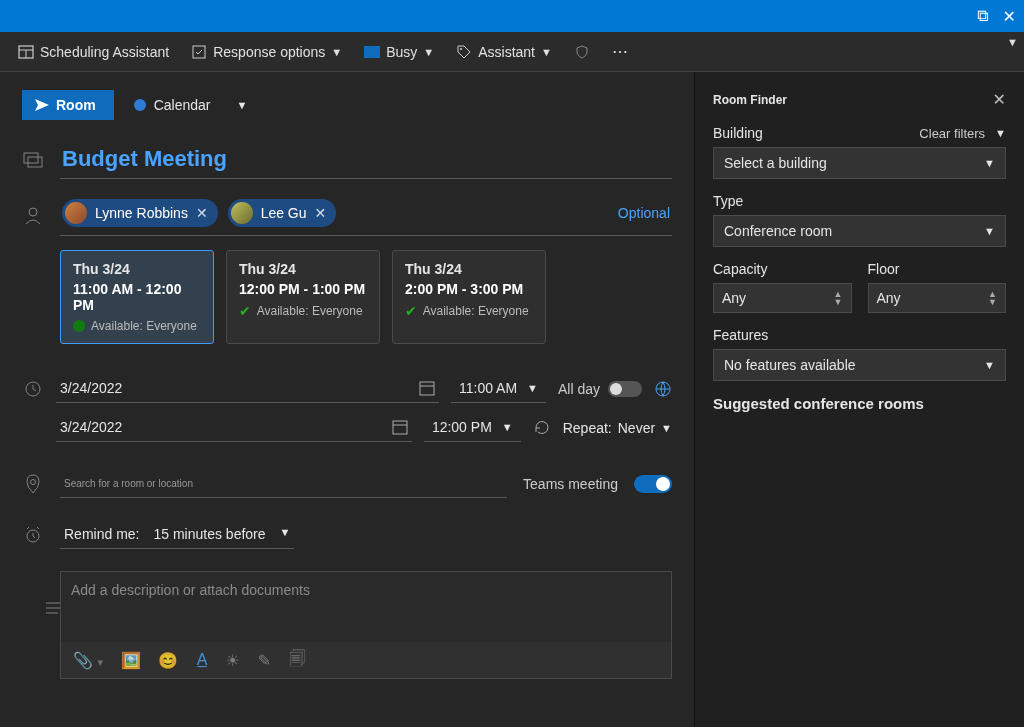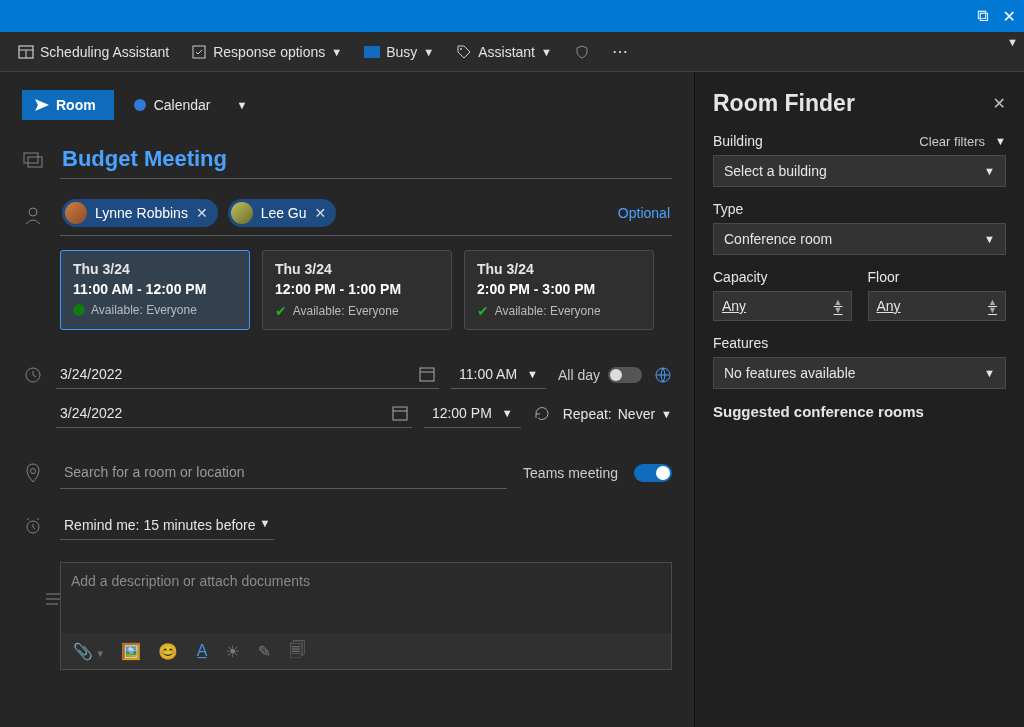--- a/index.html
+++ b/index.html
@@ -28,60 +28,60 @@
   .attendee-box { flex: 1; border-bottom: 1px solid #5a5a5a; display: flex; align-items: center; gap: 10px; padding: 6px 2px 8px 2px; }
   .chip { background: #1f4b83; color: #fff; border-radius: 16px; display: flex; align-items: center; gap: 8px; padding: 3px 10px 3px 3px; font-size: 14px; }
   .avatar { width: 22px; height: 22px; border-radius: 50%; background: linear-gradient(135deg,#d08040,#8a4a2a); }
   .avatar2 { width: 22px; height: 22px; border-radius: 50%; background: linear-gradient(135deg,#c0c060,#6a6a2a); }
   .chip-x { opacity:.8; cursor:pointer; }
   .link-blue { color:#4aa3ff; font-size:14px; cursor:pointer; }
 
   .suggest-box { flex:1; }
   .suggest-head { display:flex; justify-content:space-between; font-size:14px; color:#ccc; margin-bottom:10px; }
   .cards { display:flex; gap:12px; }
-  .card { border:1px solid #4a4a4a; border-radius:3px; padding:10px 12px; width: 190px; cursor:pointer; background:#2f2f2f;}
+  .card { border:1px solid #4a4a4a; border-radius:3px; padding:10px 12px; width: 154px; cursor:pointer; background:#2f2f2f;}
   .card.selected { border:1px solid #3b9bff; background:#33414f; }
   .card .day { font-size:14px; font-weight:600; margin-bottom:4px; }
   .card .time { font-size:14px; font-weight:600; color:#fff; margin-bottom:6px; }
   .card .avail { font-size:12px; color:#bbb; display:flex; align-items:center; gap:6px;}
   .green-dot { width:12px;height:12px;border-radius:50%;background:#107c10;display:inline-block;}
   .green-check { color:#22b322; font-size:14px; }
 
   .dt-row { display:flex; align-items:center; gap:12px; margin-bottom:10px; }
   .dt-input { flex:1; border-bottom:1px solid #5a5a5a; display:flex; justify-content:space-between; align-items:center; padding:6px 4px; color:#e5e5e5; font-size:14px;}
   .time-sel { border-bottom:1px solid #5a5a5a; padding:6px 8px; display:flex; align-items:center; gap:10px; font-size:14px; cursor:pointer;}
   .allday { font-size:14px; color:#ccc; display:flex; align-items:flex-end; gap:8px;}
   .toggle-off { width:34px; height:16px; background:#555; border-radius:10px; position:relative; cursor:pointer;}
   .toggle-off::after { content:""; position:absolute; left:2px; top:2px; width:12px; height:12px; background:#ddd; border-radius:50%; }
   .toggle-on { width:38px; height:18px; background:#0f6cbd; border-radius:10px; position:relative; cursor:pointer;}
   .toggle-on::after { content:""; position:absolute; right:2px; top:2px; width:14px; height:14px; background:#fff; border-radius:50%; }
 
   .loc-row { display:flex; align-items:center; gap:16px; }
-  .loc-input { flex:1; border-bottom:1px solid #5a5a5a; color:#9a9a9a; padding:8px 4px; font-size:14px;}
+  .loc-input { flex:1; border-bottom:1px solid #5a5a5a; color:#9a9a9a; padding:8px 4px; font-size:10px;}
   .teams-lbl { font-size:14px; color:#ccc; }
 
   .rem-row { display:flex; align-items:center; gap:16px; margin-top:22px; font-size:14px;}
-  .rem-field { border-bottom:1px solid #5a5a5a; padding:6px 4px; display:flex; gap:4px; align-items:flex-start; cursor:pointer;}
+  .rem-field { border-bottom:1px solid #5a5a5a; padding:6px 4px; display:flex; gap:14px; align-items:flex-start; cursor:pointer;}
 
   .desc-box { margin-top:22px; margin-left:38px; border:1px solid #4a4a4a; height:108px; background:#2a2a2a; padding:10px; color:#8a8a8a; font-size:14px; position:relative;}
   .desc-toolbar { position:absolute; bottom:0; left:0; right:0; height:36px; background:#303030; display:flex; align-items:center; gap:18px; padding:0 12px; font-size:16px;}
   .desc-toolbar span { cursor:pointer; opacity:.85;}
   .left-icons { position:absolute; left:22px; }
 
   
   .rf-head { display:flex; justify-content:space-between; align-items:center; margin-bottom:16px;}
-  .rf-title { font-size:23px; font-weight:600; }
+  .rf-title { font-size:12px; font-weight:600; }
   .rf-close { cursor:pointer; opacity:.8; }
   .rf-label-row { display:flex; justify-content:space-between; align-items:center; margin-bottom:6px; font-size:14px;}
   .rf-label { font-size:14px; }
   .rf-link { color:#ccc; font-size:13px; cursor:pointer;}
   .rf-select { background:#333; border:1px solid #4a4a4a; padding:7px 10px; font-size:14px; display:flex; justify-content:space-between; align-items:center; cursor:pointer; margin-bottom:14px;}
   .rf-row2 { display:flex; gap:16px; margin-bottom:14px;}
   .rf-col { flex:1; }
-  .spinner { background:#333; border:1px solid #4a4a4a; padding:6px 8px; display:flex; justify-content:space-between; align-items:center; font-size:14px; cursor:pointer;text-decoration:underline;}
+  .spinner { background:#333; border:1px solid #4a4a4a; padding:6px 8px; display:flex; justify-content:space-between; align-items:center; font-size:14px; cursor:pointer;}
   .spin-arrows { display:flex; flex-direction:column; font-size:9px; gap:0px; line-height:8px; color:#aaa;}
 
   .rf-sub { font-size:15px; font-weight:600; margin:14px 0 20px 0;}
   .rf-empty { text-align:center; }
   .rf-empty-img { width:110px; height:110px; background:#fff; margin:0 auto 18px auto; display:flex; align-items:center; justify-content:center;}
   .rf-empty-txt1 { font-size:14px; font-weight:600; margin-bottom:6px;}
   .rf-empty-txt2 { font-size:13px; color:#bbb;}
   .chev { font-size:11px; }
   input { outline:none; }
 </style>

